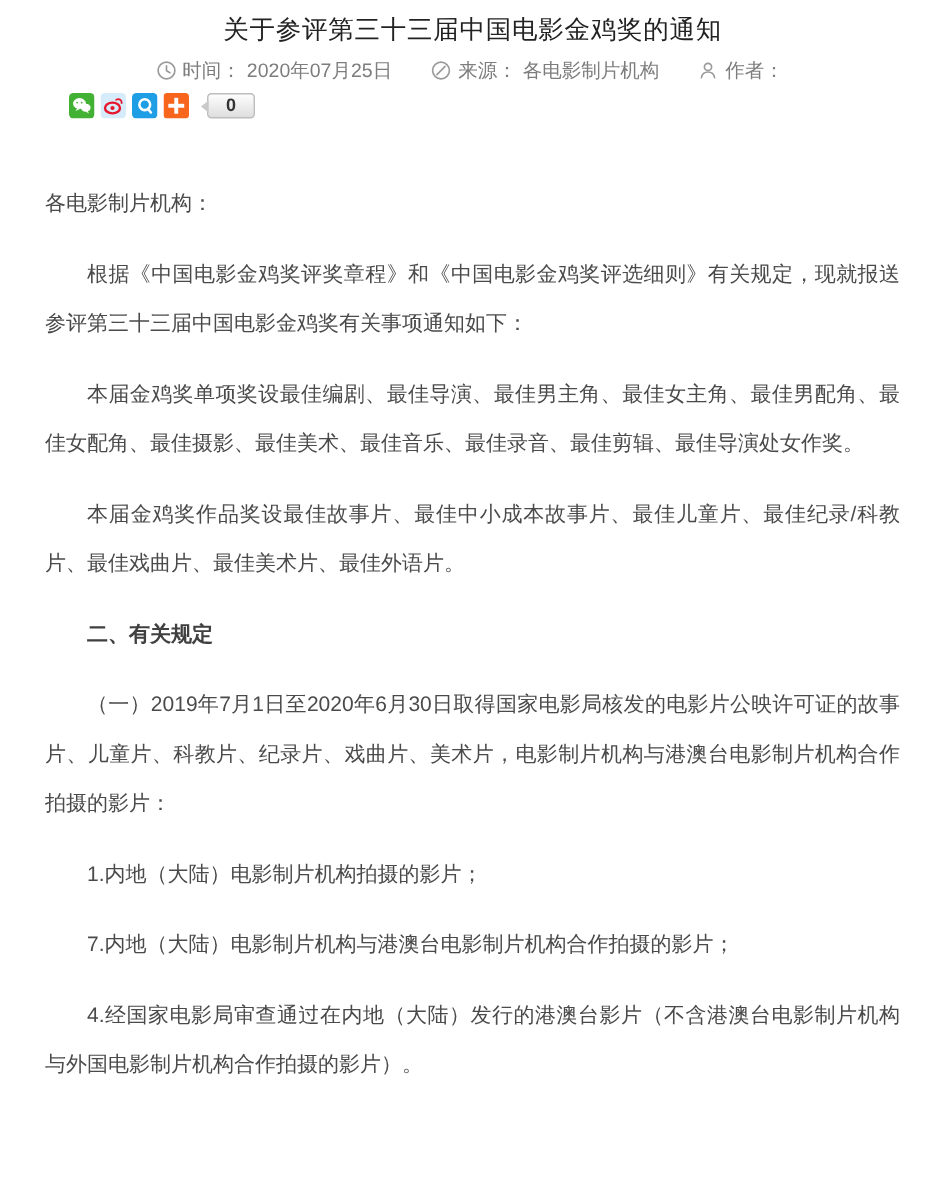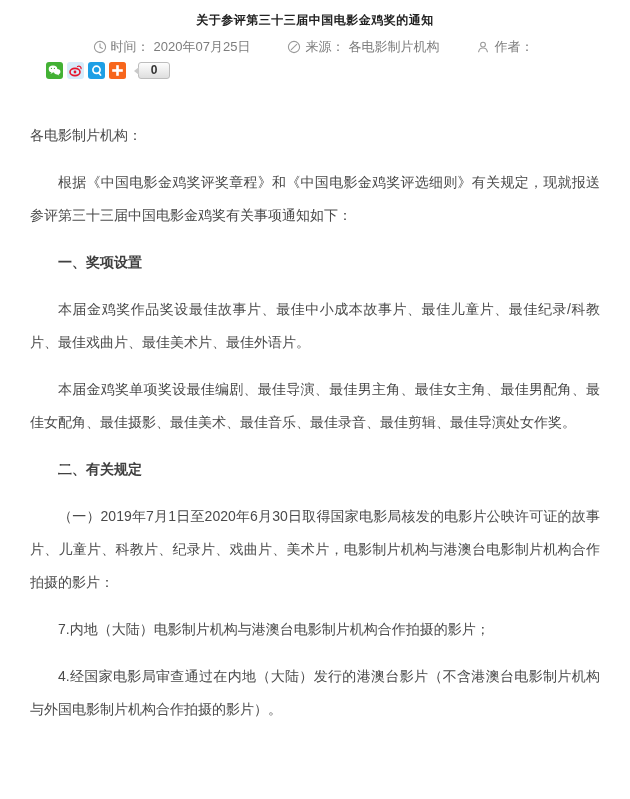--- a/index.html
+++ b/index.html
@@ -7,35 +7,35 @@
   body {
     width: 630px;
     min-height: 799px;
     font-family: "Liberation Sans", "DejaVu Sans", sans-serif;
     -webkit-font-smoothing: antialiased;
   }
   .page { width: 630px; padding: 8px 30px 10px 30px; }
 
   
   .title {
-    font-size: 12px;
-    font-weight: bold;
+    font-size: 17px;
+    font-weight: normal;
     color: #222222;
     text-align: center;
     line-height: 24px;
     letter-spacing: 0.5px;
   }
 
   
   .meta {
     margin-top: 7px;
     display: flex;
     justify-content: center;
     align-items: center;
-    gap: 37px;
+    gap: 26px;
     font-size: 13px;
     color: #7d7d7d;
     line-height: 16px;
   }
   .meta-item { display: inline-flex; align-items: center; gap: 4px; white-space: nowrap; }
   .meta-icon { width: 14px; height: 14px; display: inline-block; flex: 0 0 auto; }
   .meta-icon svg { display: block; }
 
   
   .share-bar {
@@ -162,22 +162,22 @@
     </span>
     <span class="share-count">
       <i class="notch"></i>
       <span>0</span>
     </span>
   </div>
 
   <div class="body">
     <p class="no-indent">各电影制片机构：</p>
     <p>根据《中国电影金鸡奖评奖章程》和《中国电影金鸡奖评选细则》有关规定，现就报送参评第三十三届中国电影金鸡奖有关事项通知如下：</p>
-    <p class="heading">一、奖项设置</p>
+    <p>本届金鸡奖单项奖设最佳编剧、最佳导演、最佳男主角、最佳女主角、最佳男配角、最佳女配角、最佳摄影、最佳美术、最佳音乐、最佳录音、最佳剪辑、最佳导演处女作奖。</p>
     <p>本届金鸡奖作品奖设最佳故事片、最佳中小成本故事片、最佳儿童片、最佳纪录/科教片、最佳戏曲片、最佳美术片、最佳外语片。</p>
-    <p>本届金鸡奖单项奖设最佳编剧、最佳导演、最佳男主角、最佳女主角、最佳男配角、最佳女配角、最佳摄影、最佳美术、最佳音乐、最佳录音、最佳剪辑、最佳导演处女作奖。</p>
     <p class="heading">二、有关规定</p>
     <p>（一）2019年7月1日至2020年6月30日取得国家电影局核发的电影片公映许可证的故事片、儿童片、科教片、纪录片、戏曲片、美术片，电影制片机构与港澳台电影制片机构合作拍摄的影片：</p>
+    <p>1.内地（大陆）电影制片机构拍摄的影片；</p>
     <p>7.内地（大陆）电影制片机构与港澳台电影制片机构合作拍摄的影片；</p>
     <p>4.经国家电影局审查通过在内地（大陆）发行的港澳台影片（不含港澳台电影制片机构与外国电影制片机构合作拍摄的影片）。</p>
   </div>
 
 </div>
 
 </body></html>

